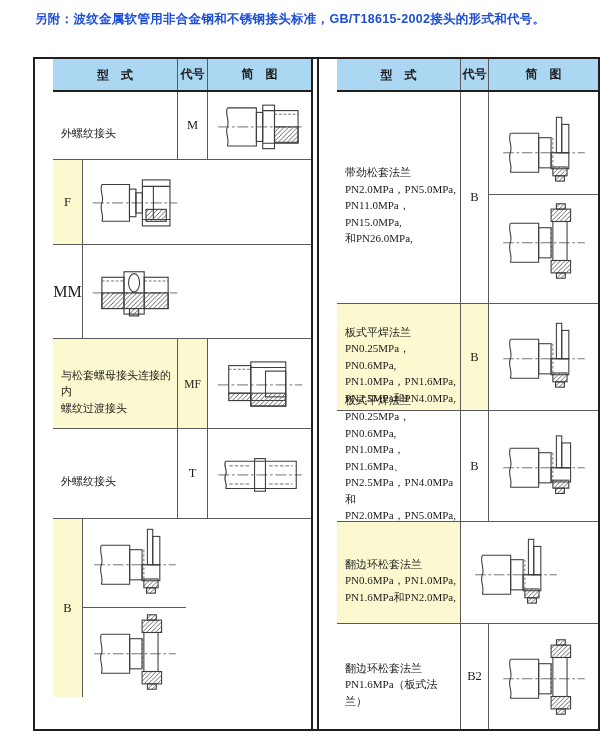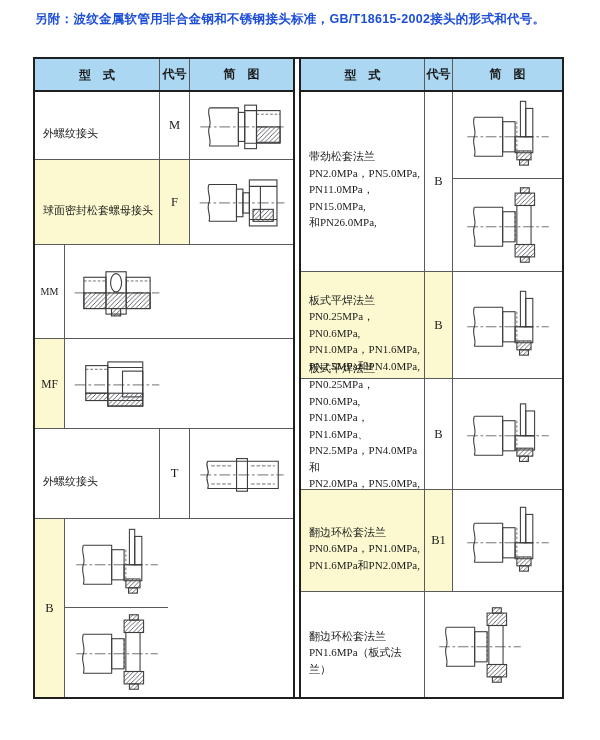--- a/index.html
+++ b/index.html
@@ -10,21 +10,21 @@
   }
   .title{
     position:absolute;top:11px;left:35px;width:540px;
     font-family:"Liberation Sans","DejaVu Sans",sans-serif;
     font-weight:bold;font-size:12.5px;letter-spacing:.3px;color:#1d4ed8;
   }
   .table-wrap{
     position:absolute;top:57px;left:33px;
     display:flex;border:2px solid #1f1f1f;background:#fff;
   }
-  .half{display:flex;flex-direction:column;}
+  .half{display:flex;flex-direction:column;margin-left:18px;}
   .sep{width:4px;border-left:2px solid #1f1f1f;border-right:2px solid #1f1f1f;background:#fff;}
   .row{display:flex;border-bottom:1px solid #5a5a5a;box-sizing:border-box;}
   .row:last-child{border-bottom:none;}
   .cell{box-sizing:border-box;border-right:1px solid #5a5a5a;display:flex;align-items:center;}
   .cell:last-child{border-right:none;}
   .header-row{height:33px;background:#abd7f2;border-bottom:2px solid #1f1f1f;}
   .header-row .cell{justify-content:center;font-weight:bold;font-size:12px;
     font-family:"Liberation Sans","DejaVu Sans",sans-serif;color:#1a1a1a;}
   .type{padding:20px 4px 4px 8px;font-size:11px;line-height:1.5;white-space:pre-line;}
   .code{justify-content:center;font-size:12.5px;text-align:right;}
@@ -179,39 +179,40 @@
       <div class="cell type">外螺纹接头</div>
       <div class="cell code">M</div>
       <div class="cell diag-cell">
         <svg class="d dj">
             <use href="#sym-m"></use>
           </svg>
       </div>
     </div>
 
     <div class="row" style="height:85px">
-      <div class="cell type hl">球面密封松套螺母接头</div>
       <div class="cell code hl">F</div>
       <div class="cell diag-cell">
         <svg class="d dj" style="height:66px">
             <use href="#sym-f"></use>
           </svg>
       </div>
     </div>
 
     <div class="row" style="height:94px">
-      <div class="cell code" style="font-size:10px">MM</div>
+      <div class="cell code" style="font-size:16px">MM</div>
       <div class="cell diag-cell">
         <svg class="d dj" style="height:70px">
             <use href="#sym-mm"></use>
           </svg>
       </div>
     </div>
 
     <div class="row" style="height:90px">
+      <div class="cell type hl">与松套螺母接头连接的内
+螺纹过渡接头</div>
       <div class="cell code hl" style="font-size:11.5px">MF</div>
       <div class="cell diag-cell">
         <svg class="d dj" style="height:68px">
             <use href="#sym-mf"></use>
           </svg>
       </div>
     </div>
 
     <div class="row" style="height:90px">
       <div class="cell type">外螺纹接头</div>
@@ -242,21 +243,21 @@
 
   <div class="sep"></div>
 
   <div class="half rhalf">
     <div class="row header-row">
       <div class="cell type" style="justify-content:center;padding:0">型　式</div>
       <div class="cell code">代号</div>
       <div class="cell diag-cell" style="background:#abd7f2">简　图</div>
     </div>
 
-    <div class="row" style="height:180px">
+    <div class="row" style="height:212px">
       <div class="cell type">带劲松套法兰
 PN2.0MPa，PN5.0MPa,
 PN11.0MPa，PN15.0MPa,
 和PN26.0MPa,</div>
       <div class="cell code">B</div>
       <div class="cell diag-cell">
         <div class="sub first" style="height:87px">
           <svg class="d df">
               <use href="#sym-flange-a"></use>
             </svg>
@@ -294,31 +295,31 @@
         <svg class="d df">
             <use href="#sym-flange-c"></use>
           </svg>
       </div>
     </div>
 
     <div class="row" style="height:102px">
       <div class="cell type hl">翻边环松套法兰
 PN0.6MPa，PN1.0MPa,
 PN1.6MPa和PN2.0MPa,</div>
-      <div class="cell code hl">B1</div>
       <div class="cell diag-cell">
         <svg class="d df">
             <use href="#sym-flange-a"></use>
           </svg>
       </div>
     </div>
 
     <div class="row" style="height:105px">
       <div class="cell type">翻边环松套法兰
 PN1.6MPa（板式法兰）</div>
+      <div class="cell code">B2</div>
       <div class="cell diag-cell">
         <svg class="d df">
             <use href="#sym-flange-b"></use>
           </svg>
       </div>
     </div>
   </div>
 
 </div>
 

